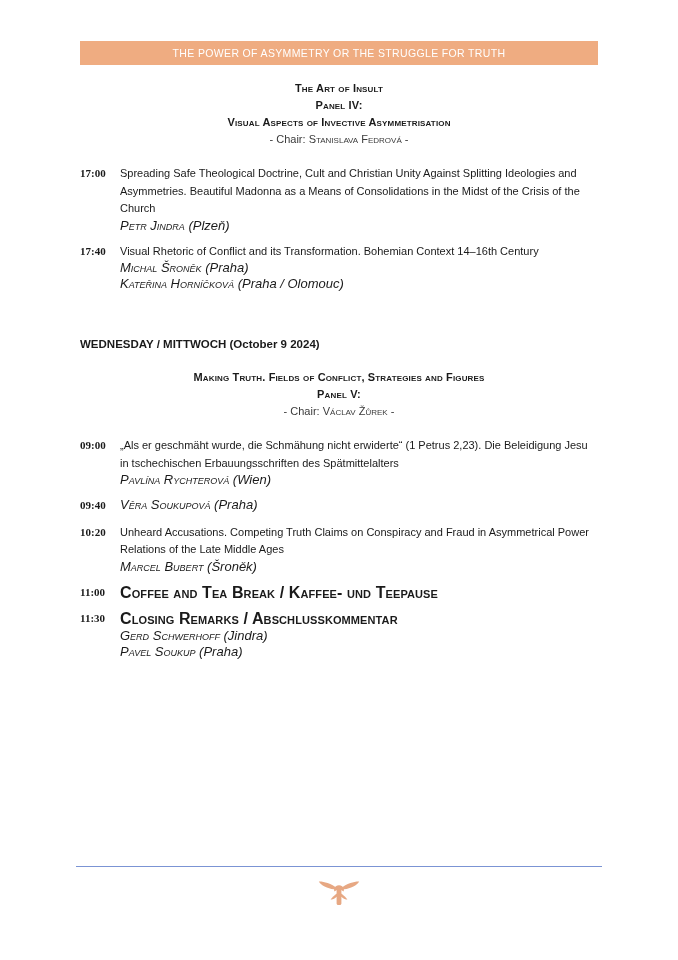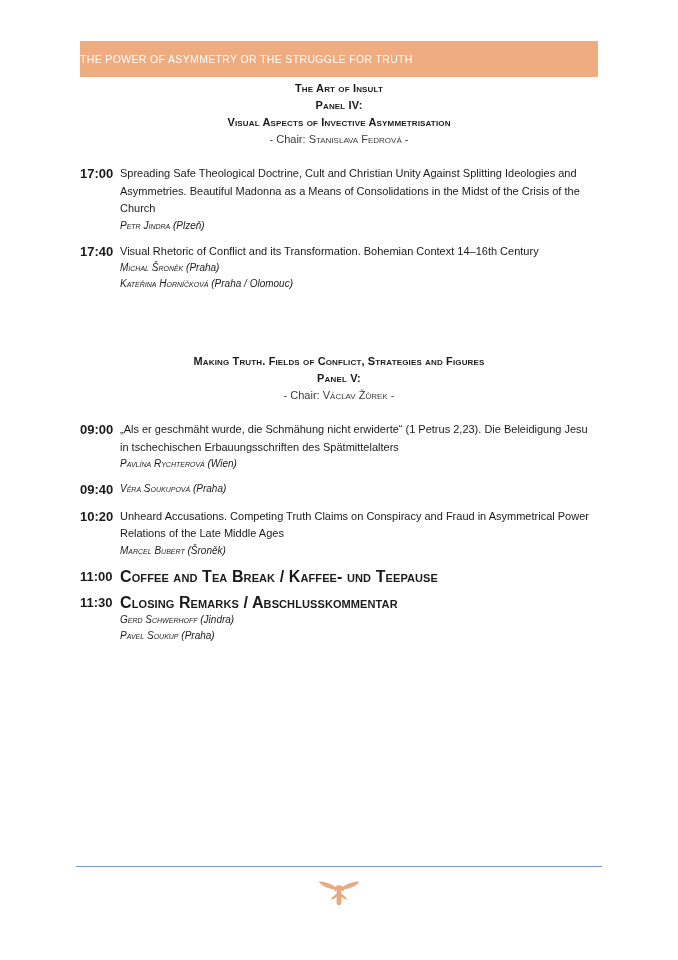--- a/index.html
+++ b/index.html
@@ -23,24 +23,25 @@
     height: 960px;
     background: #ffffff;
   }
 
   
   .header-band {
     position: absolute;
     left: 80px;
     top: 41px;
     width: 518px;
-    height: 36px;
+    height: 24px;
     background: #efac81;
     display: flex;
     align-items: center;
+    justify-content: center;
   }
   .header-band-text {
     color: #ffffff;
     font-size: 10.5px;
     letter-spacing: 0.35px;
     font-weight: 400;
     white-space: nowrap;
     font-variant: small-caps;
     text-transform: uppercase;
   }
@@ -87,42 +88,43 @@
 
   
   .row {
     display: flex;
     align-items: flex-start;
   }
   .time {
     flex: 0 0 40px;
     width: 40px;
     font-weight: bold;
-    font-size: 13px;
+    font-size: 11px;
     line-height: 17.5px;
     white-space: nowrap;
+    font-family: Liberation Serif, serif;
   }
   .entry {
     flex: 1 1 auto;
     font-size: 11px;
     line-height: 17.5px;
   }
   .title {
     display: block;
   }
   .title-sc {
     font-variant: small-caps;
     font-weight: bold;
     font-size: 16px;
     letter-spacing: 0.1px;
   }
   .speaker {
     display: block;
     font-style: italic;
-    font-size: 10px;
+    font-size: 13px;
     line-height: 16px;
   }
   .speaker .nm {
     font-variant: small-caps;
   }
 
   .gap-s  { height: 9px; }
   .gap-m  { height: 17px; }
   .gap-xl { height: 44px; }
 
@@ -178,20 +180,21 @@
       <div class="time">17:40</div>
       <div class="entry">
         <span class="title">Visual Rhetoric of Conflict and its Transformation. Bohemian Context 14–16th Century</span>
         <span class="speaker"><span class="nm">Michal Šroněk</span> <span>(Praha)</span></span>
         <span class="speaker"><span class="nm">Kateřina Horníčková</span> <span>(Praha / Olomouc)</span></span>
       </div>
     </div>
 
     <div class="gap-xl"></div>
 
+    <div class="day-head">WEDNESDAY / MITTWOCH (October 9 2024)</div>
 
     <div class="gap-m"></div>
 
     <div class="panel-head">
       <div class="line sc">Making Truth. Fields of Conflict, Strategies and Figures</div>
       <div class="line sc">Panel V:</div>
       <div class="chair"><span>- Chair: </span><span class="nm">Václav Žůrek</span><span> -</span></div>
     </div>
 
     <div class="gap-m"></div>

